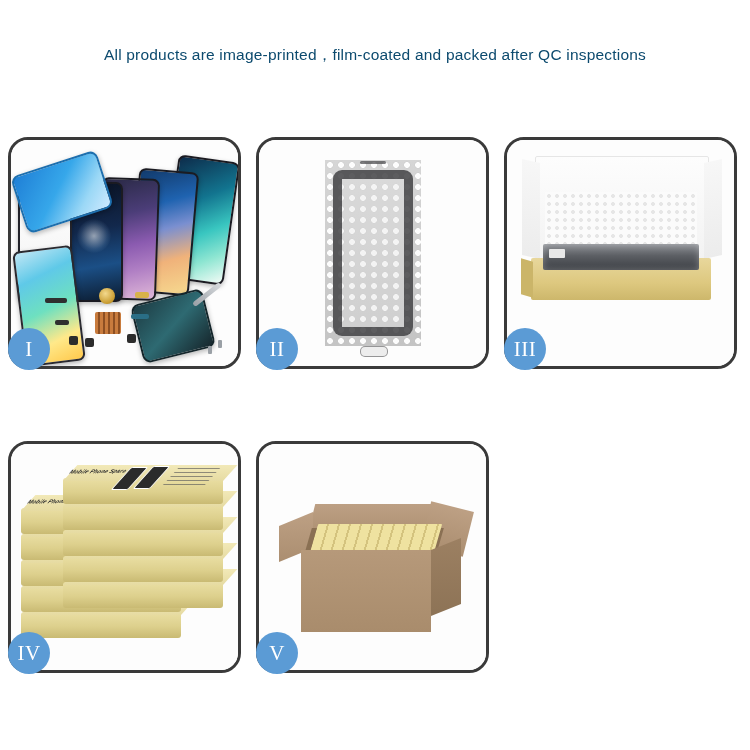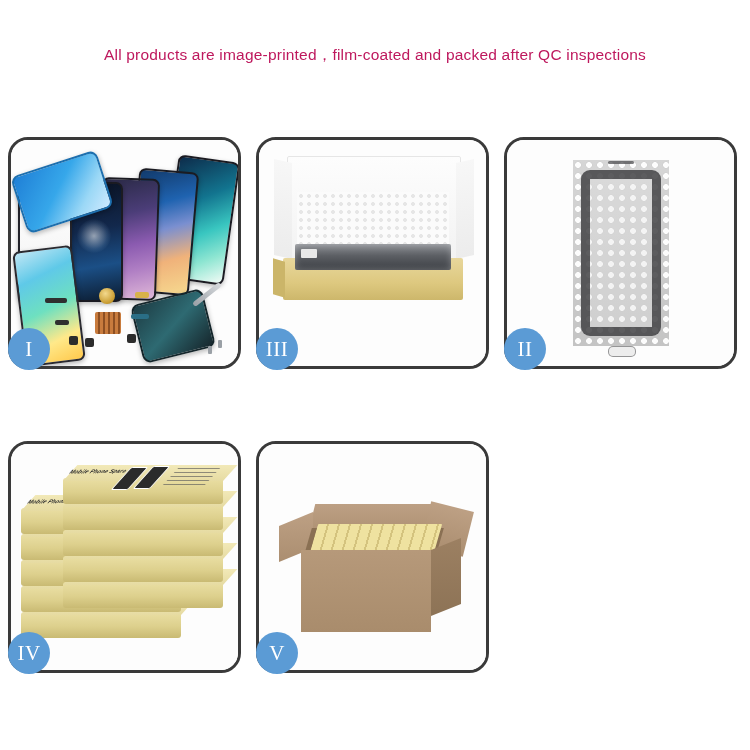--- a/index.html
+++ b/index.html
@@ -12,21 +12,21 @@
   }
   .page{width:750px;height:750px;position:relative;box-sizing:border-box;}
 
   
   .header{padding-top:34px;text-align:center;}
   .title{
     font-size:37px;font-weight:700;color:#141414;
     letter-spacing:1.6px;line-height:1.05;white-space:nowrap;
   }
   .subtitle{
-    margin-top:11px;font-size:15.5px;color:#be185d;
+    margin-top:11px;font-size:15.5px;color:#0c4a6e;
     letter-spacing:.2px;white-space:nowrap;
   }
 
   
   .grid{
     position:absolute;left:8px;top:137px;
     width:734px;
     display:grid;
     grid-template-columns:repeat(3,233px);
     grid-template-rows:repeat(2,232px);
@@ -324,38 +324,38 @@
         <div class="part sq" style="left:116px;top:194px;"></div>
         <div class="part strip" style="left:120px;top:174px;width:18px;background:#2a6e86;"></div>
         <div class="part driver" style="right:14px;top:152px;"></div>
         <div class="part screw" style="right:16px;bottom:18px;"></div>
         <div class="part screw" style="right:26px;bottom:12px;"></div>
       </div>
       <div class="badge">I</div>
     </div>
 
     <div class="panel">
+      <div class="inner p2">
+        <div class="bw">
+          <div class="speaker"></div>
+          <div class="glass"></div>
+        </div>
+      </div>
+      <div class="badge">II</div>
+    </div>
+
+    <div class="panel">
       <div class="inner p3">
         <div class="b3-lid"></div>
         <div class="b3-foam"></div>
         <div class="b3-base">
           <div class="b3-screen"></div>
         </div>
       </div>
       <div class="badge">III</div>
-    </div>
-
-    <div class="panel">
-      <div class="inner p2">
-        <div class="bw">
-          <div class="speaker"></div>
-          <div class="glass"></div>
-        </div>
-      </div>
-      <div class="badge">II</div>
     </div>
 
     <div class="panel">
       <div class="inner p4">
         <div class="stack">
 
           <div class="sbox" style="left:4px;top:148px;"></div>
           <div class="sbox" style="left:4px;top:122px;"></div>
           <div class="sbox" style="left:4px;top:96px;"></div>
           <div class="sbox" style="left:4px;top:70px;"></div>

